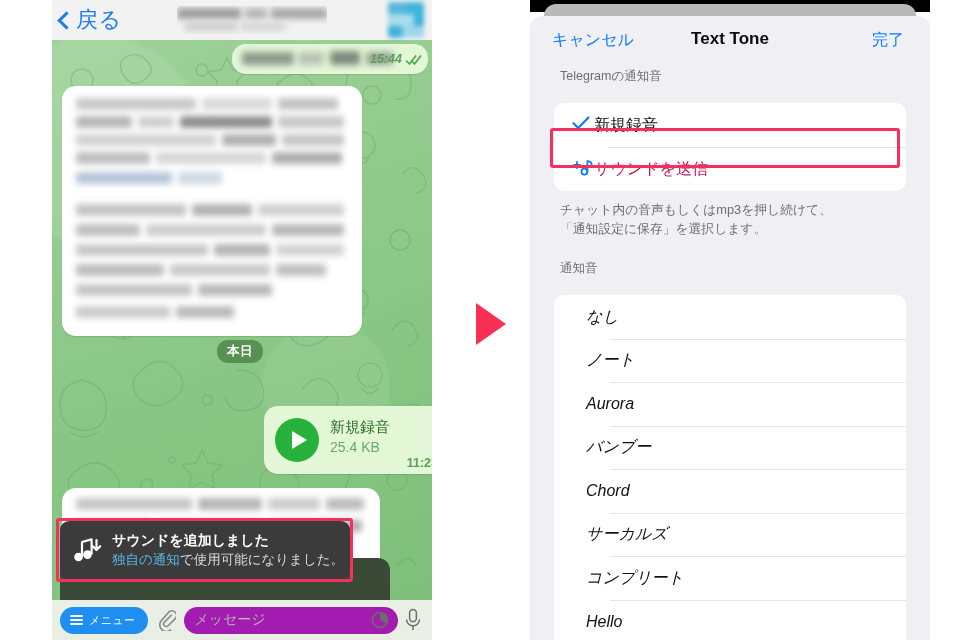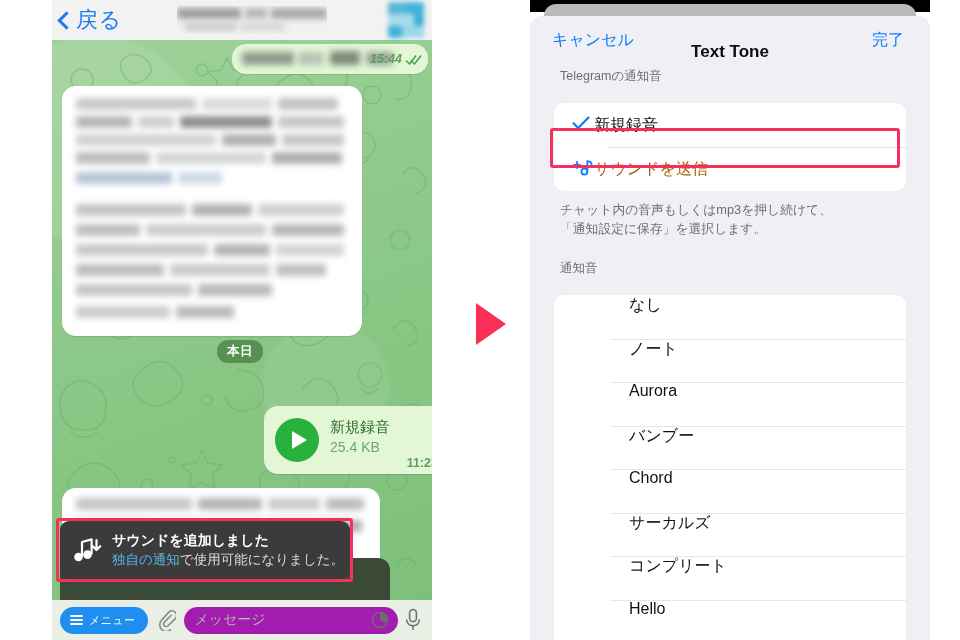--- a/index.html
+++ b/index.html
@@ -118,37 +118,37 @@
   #right-phone { position:absolute; left:530px; top:0; width:400px; height:640px; overflow:hidden; }
   .ios-black { position:absolute; left:0; top:0; width:400px; height:12px; background:#000; }
   .sheet-back { position:absolute; left:14px; top:4px; width:372px; height:40px;
                 background:#b9b9bb; border-radius:12px 12px 0 0; }
   .sheet {
     position:absolute; left:0; top:16px; width:400px; height:624px;
     background:#efeff4; border-radius:12px 12px 0 0;
   }
   .sheet-nav { position:relative; height:52px; }
   .nav-cancel { position:absolute; left:22px; top:14px; font-size:16px; color:#0a7cff; cursor:pointer; }
-  .nav-title { position:absolute; left:0; right:0; top:26px; text-align:center;
+  .nav-title { position:absolute; left:0; right:0; top:13px; text-align:center;
                font-size:17px; font-weight:700; color:#0d0d0d; }
   .nav-done { position:absolute; right:26px; top:14px; font-size:16px; color:#0a7cff; cursor:pointer; }
 
   .grp-header { padding:0 0 18px 30px; font-size:12.5px; color:#6d6d72; }
   .grp-header.upper { padding-top:22px; }
   .card { margin:0 24px 0 24px; background:#fff; border-radius:10px; overflow:hidden; }
   .row { position:relative; display:flex; align-items:center; height:44px; padding-left:18px; cursor:pointer; }
   .row + .row:before { content:""; position:absolute; left:54px; right:0; top:0; height:1px; background:#e3e3e6; }
   .row-label { font-size:16px; color:#111; }
-  .row-label.blue { color:#a16207; }
+  .row-label.blue { color:#be185d; }
   .check { width:22px; flex:0 0 22px; }
   .sel-hl { position:absolute; left:20px; top:112px; width:350px; height:40px;
             border:3px solid #f5305e; border-radius:3px; z-index:5; pointer-events:none; }
   .footnote { padding:9px 24px 0 30px; font-size:12.8px; line-height:1.5; color:#6d6d72; }
   .list-card { margin:0 24px; background:#fff; border-radius:10px 10px 0 0; overflow:hidden; }
-  .list-row { position:relative; height:43.5px; display:flex; padding-left:75px; cursor:pointer; }
+  .list-row { position:relative; height:43.5px; display:flex; align-items:center; padding-left:32px; cursor:pointer;font-style:italic; }
   .list-row + .list-row:before { content:""; position:absolute; left:56px; right:0; top:0; height:1px; background:#e6e6e8; }
   .list-label { font-size:16px; color:#111; }
 </style>
 </head>
 <body>
 
 <div id="stage">
 
   <div id="left-phone">
 

